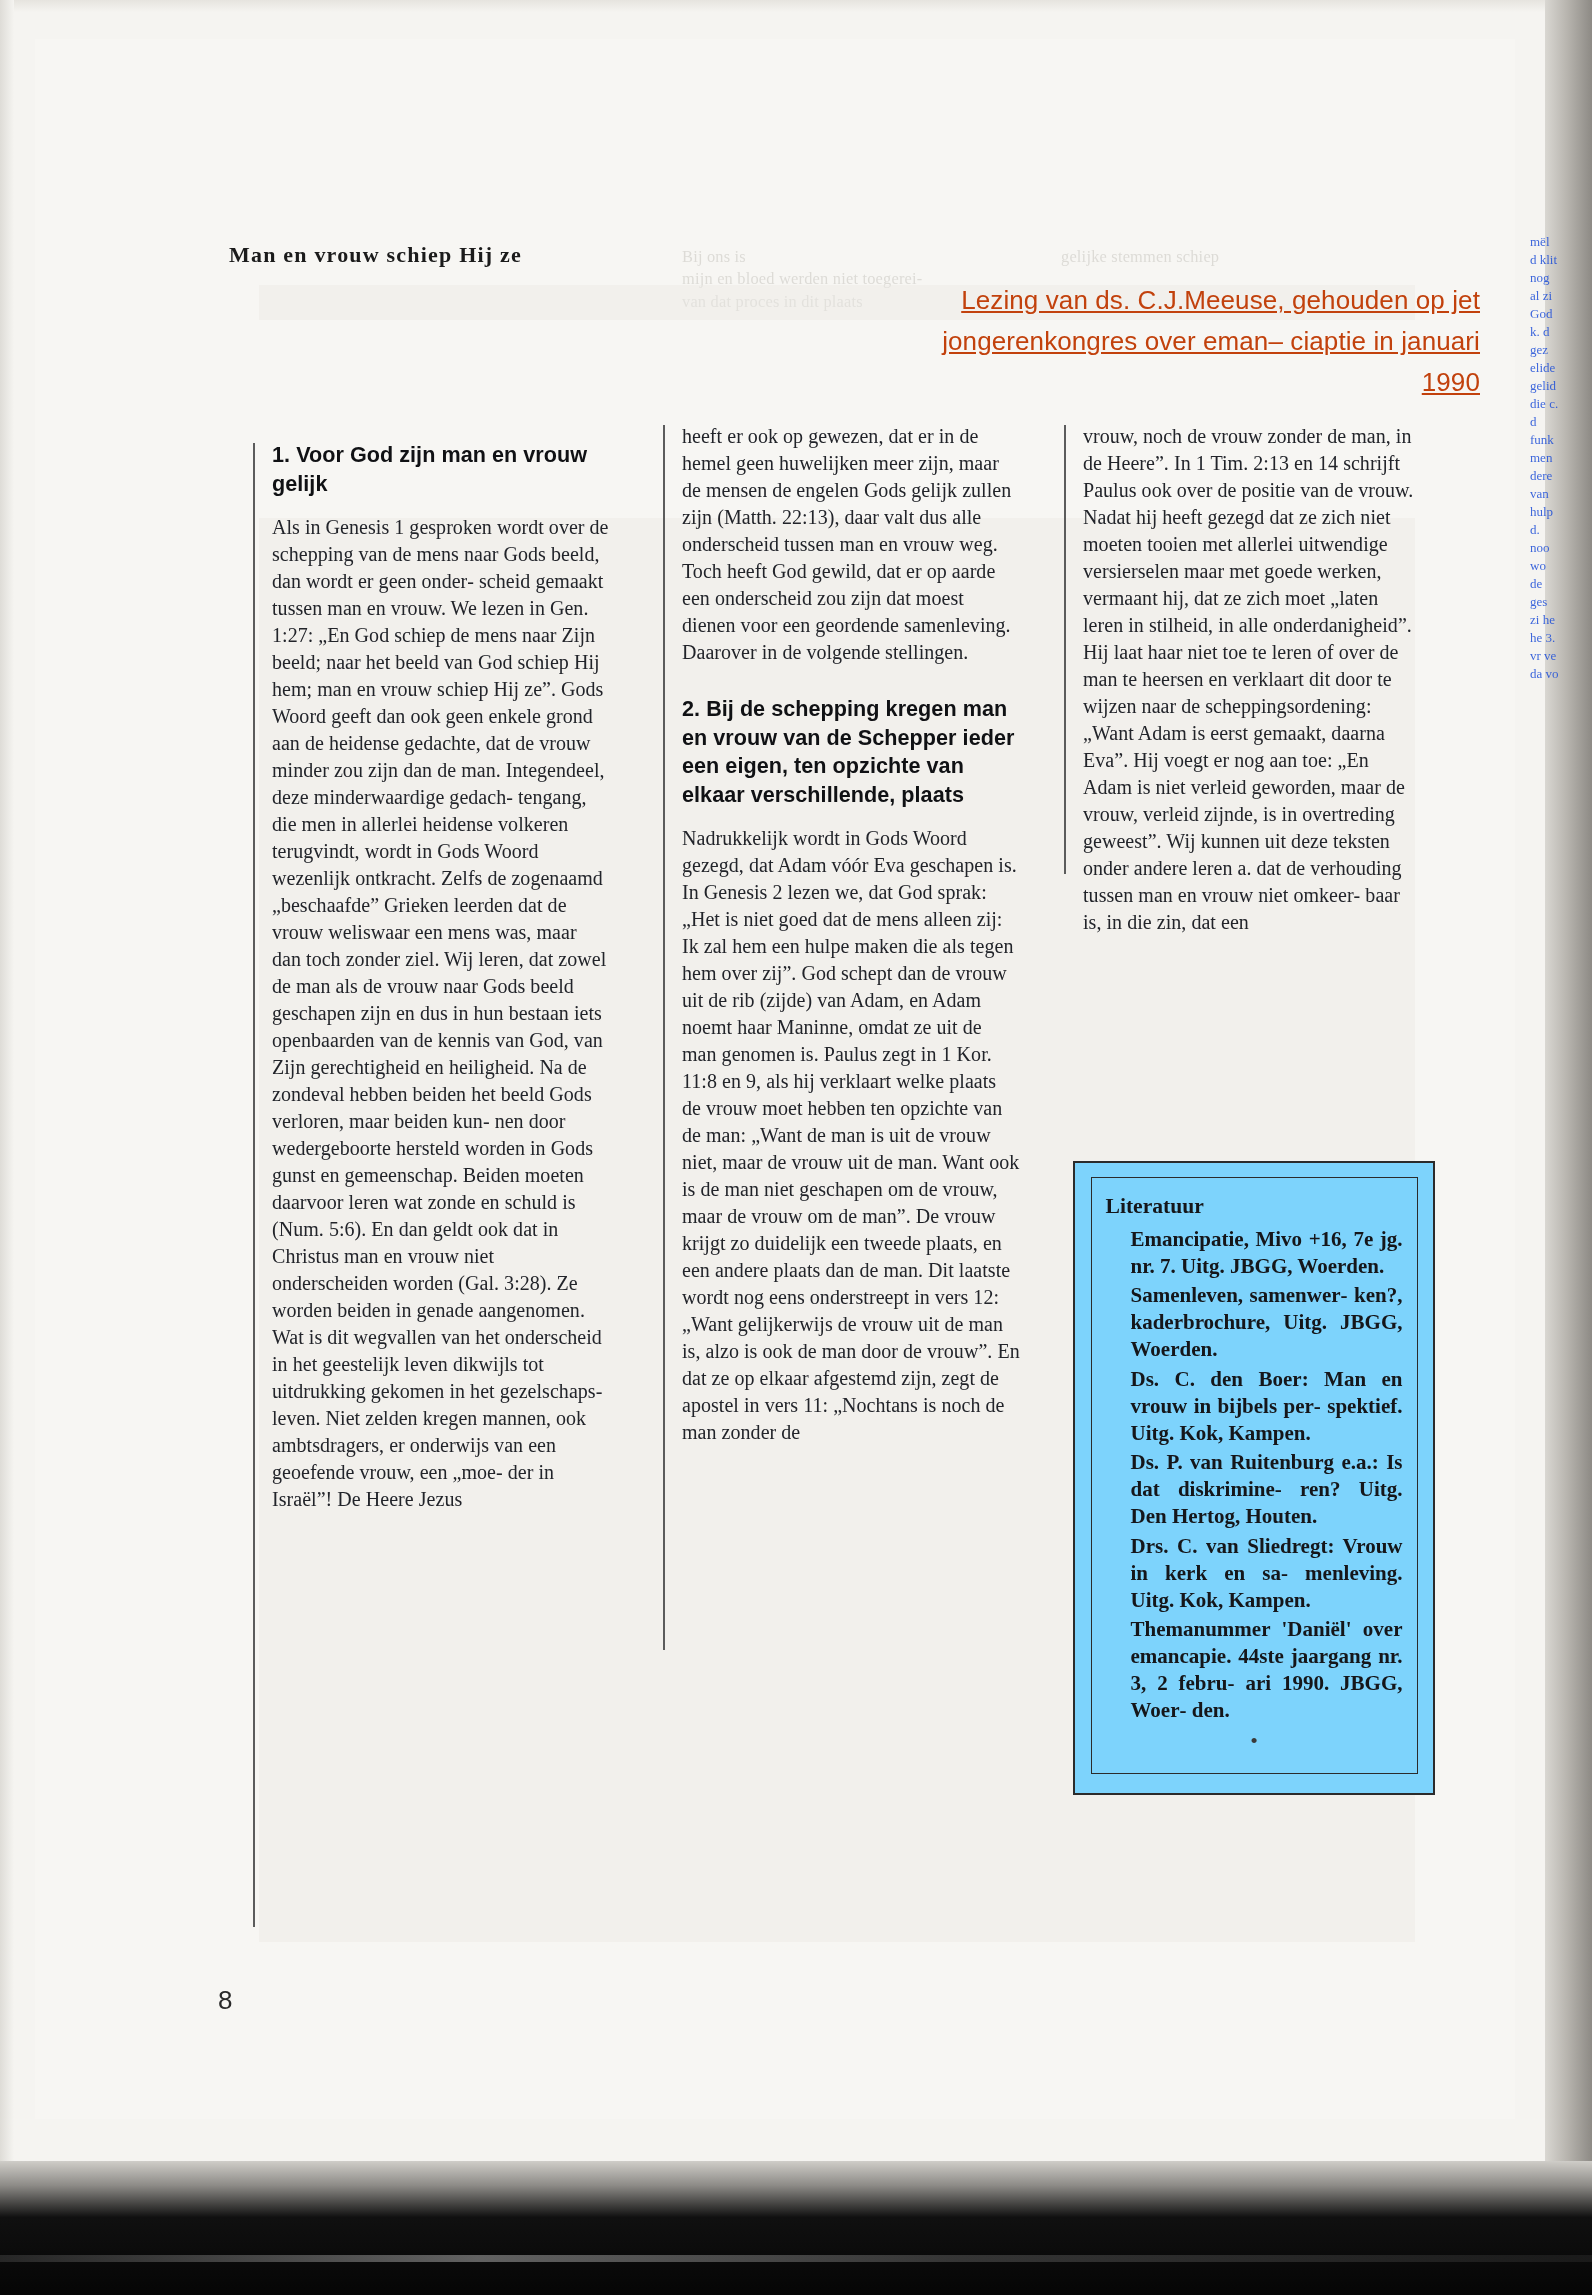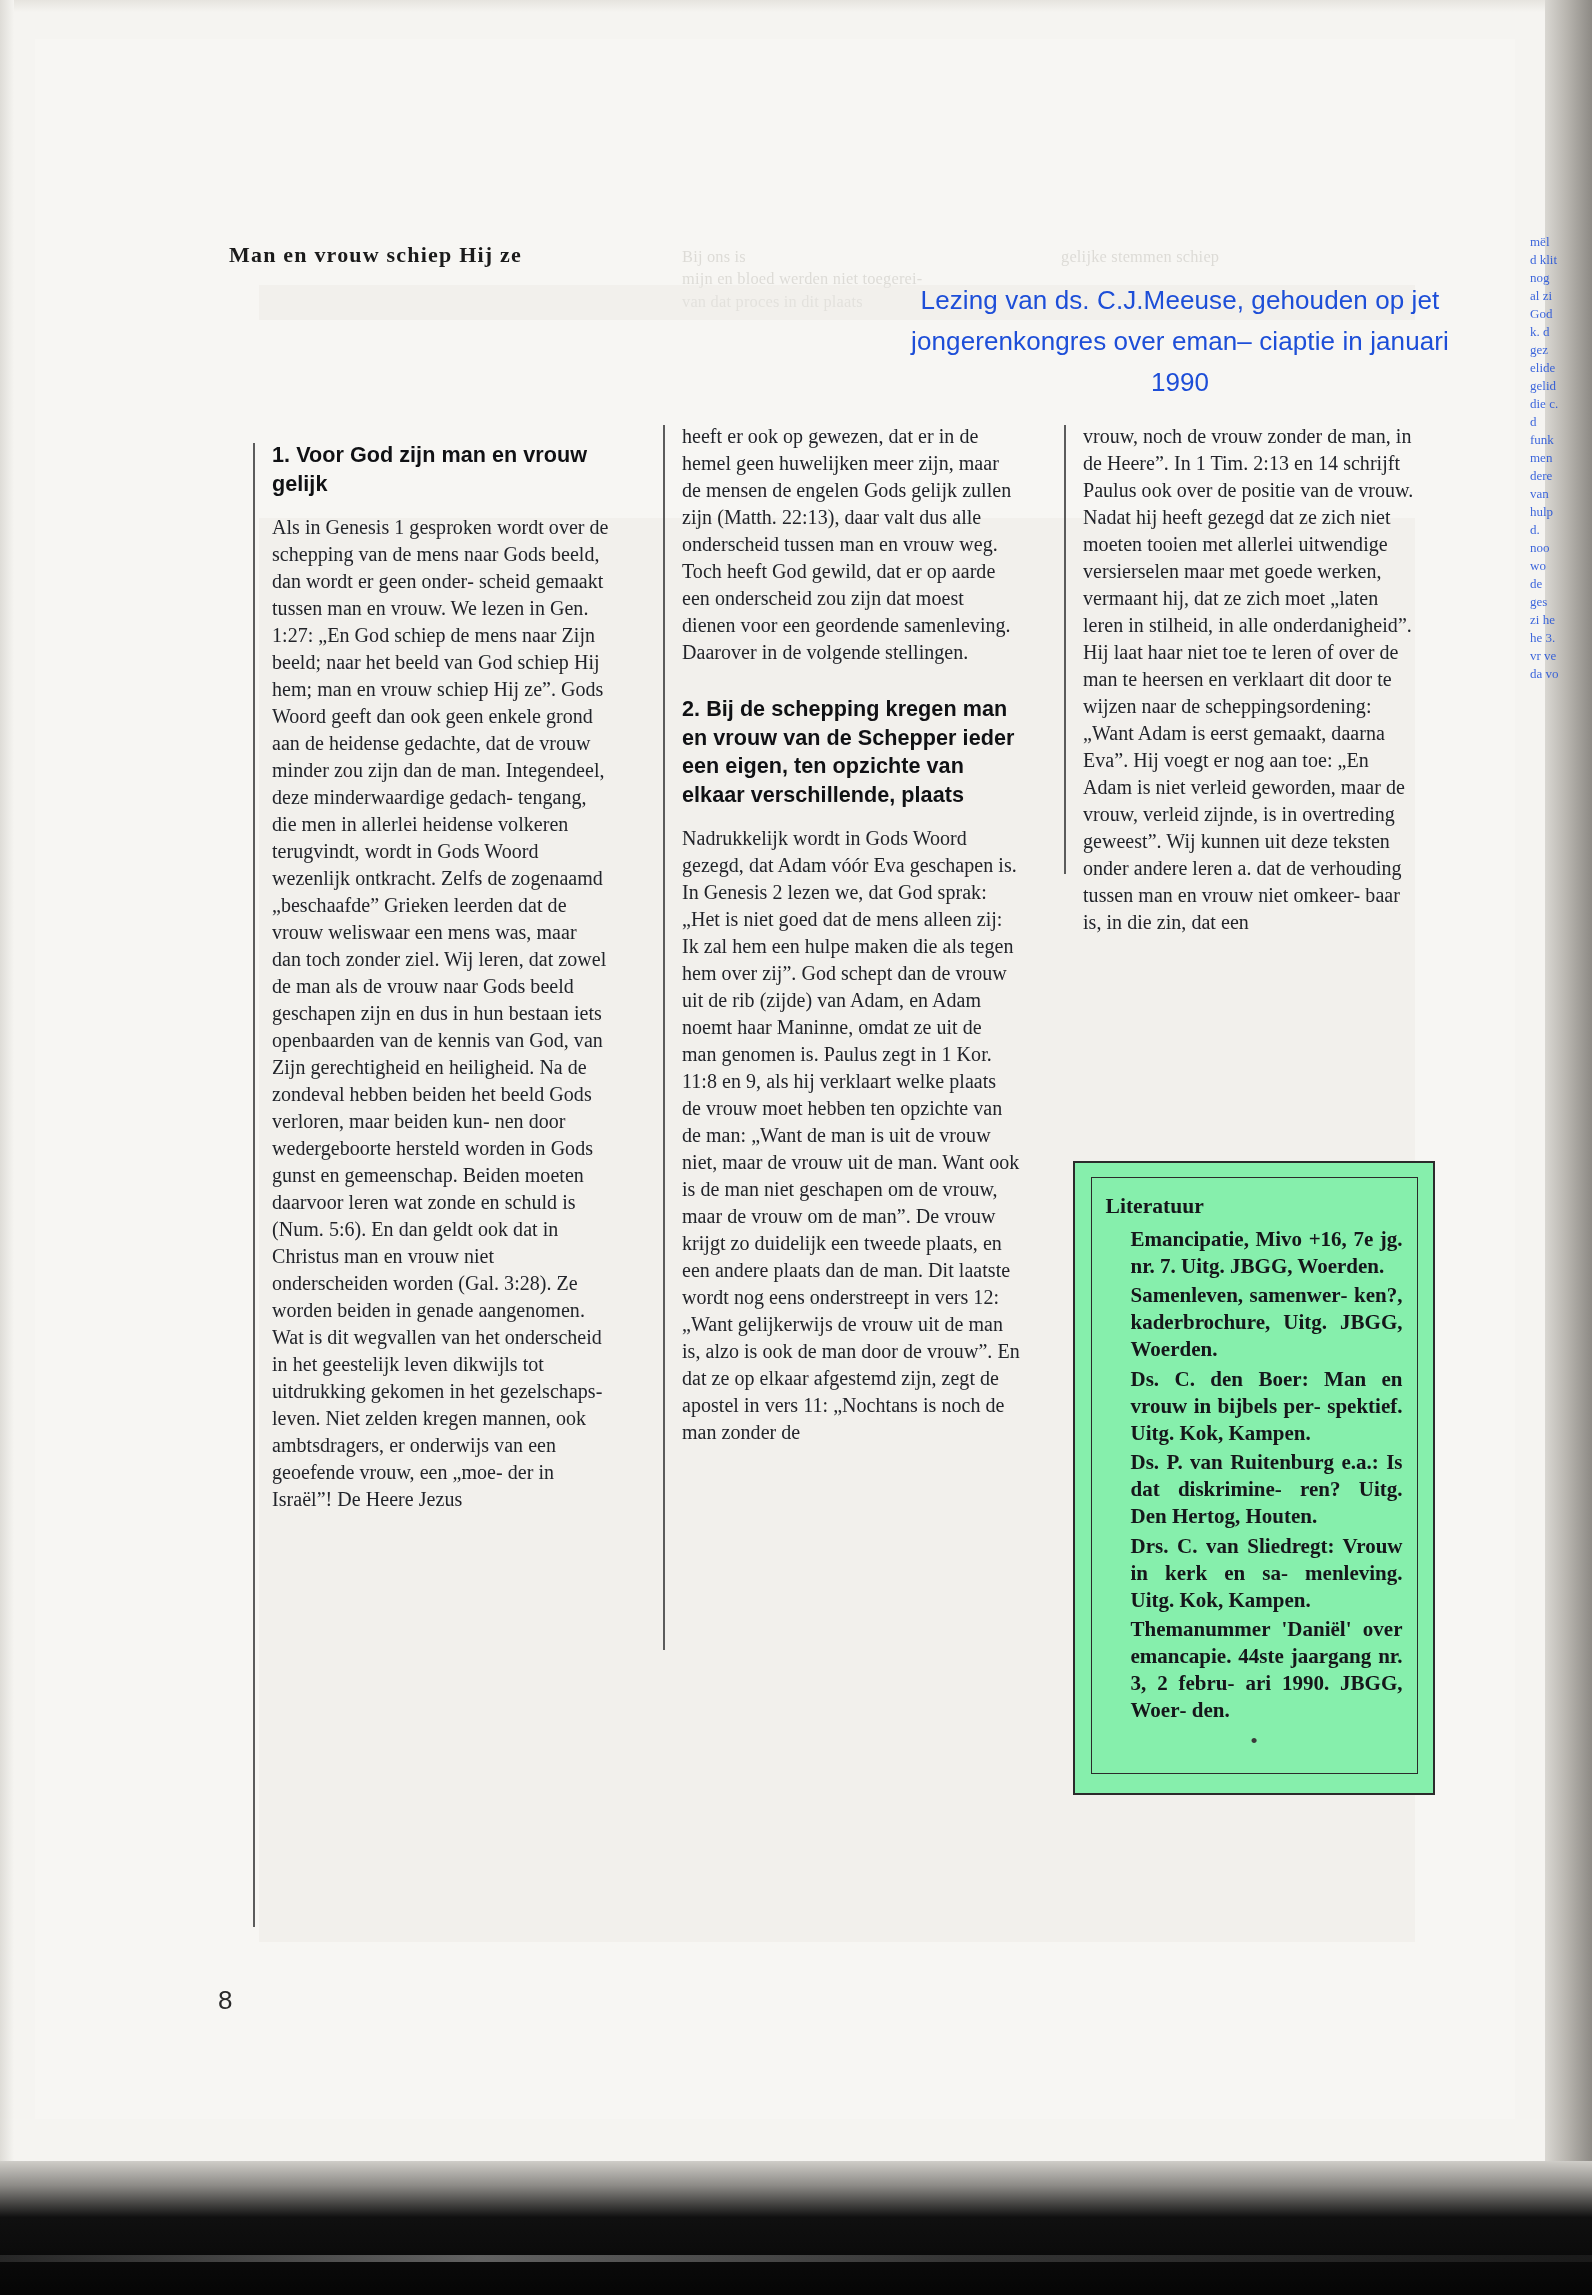--- a/index.html
+++ b/index.html
@@ -104,26 +104,27 @@
     font-size: 22px;
     letter-spacing: 1.2px;
     color: #1b1b1b;
   }
 
   .lezing {
     position: absolute;
     left: 880px;
     top: 280px;
     width: 600px;
-    text-align: center;
+    text-align: right;
     font-family: "Liberation Sans", sans-serif;
     font-size: 26px;
     line-height: 41px;
-    color: #1d4ed8;
+    color: #c2410c;
     letter-spacing: 0.1px;
+    text-decoration: underline;
   }
 
   
   .col {
     position: absolute;
     top: 423px;
     width: 338px;
     font-family: "Liberation Serif", serif;
     font-size: 20px;
     line-height: 27px;
@@ -162,21 +163,21 @@
 
   
   .lit-box {
     position: absolute;
     left: 1073px;
     top: 1161px;
     width: 362px;
     border: 2.6px solid #2b2b2b;
     padding: 14px 15.5px 19px 15.5px;
     box-sizing: border-box;
-    background: #86efac;
+    background: #7dd3fc;
   }
   .lit-box .lit-inner {
     border: 0.9px solid #2b2b2b;
     padding: 15.5px 14px 21px 14px;
   }
   .lit-title {
     font-family: "Liberation Serif", serif;
     font-weight: bold;
     font-size: 21.6px;
     margin-bottom: 7px;

